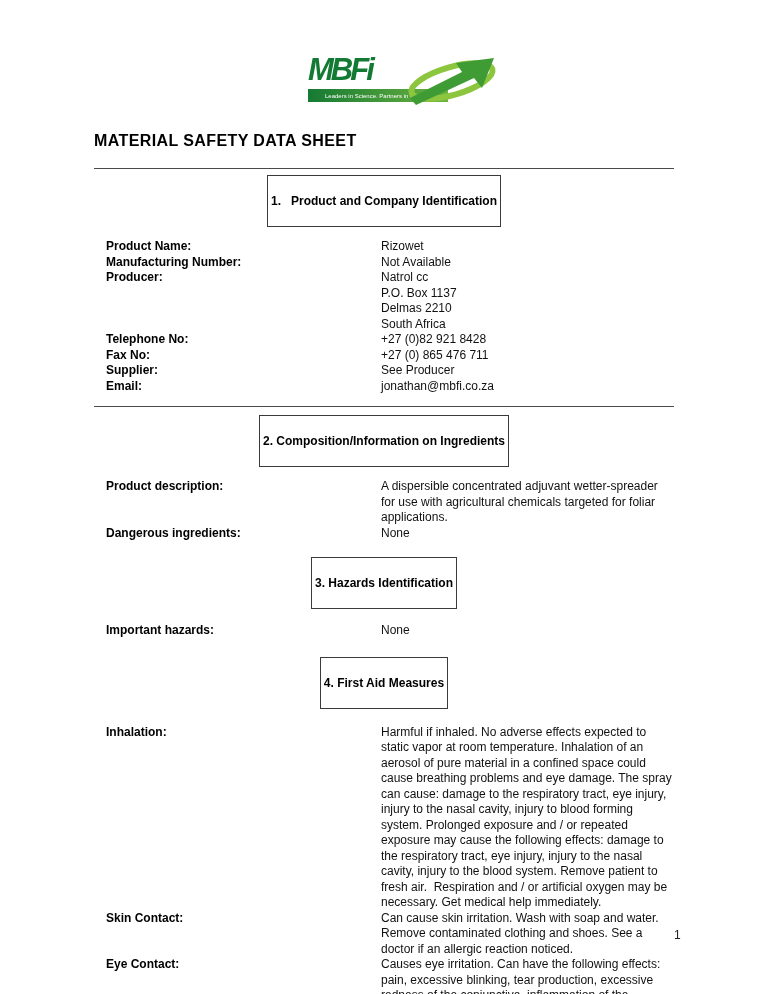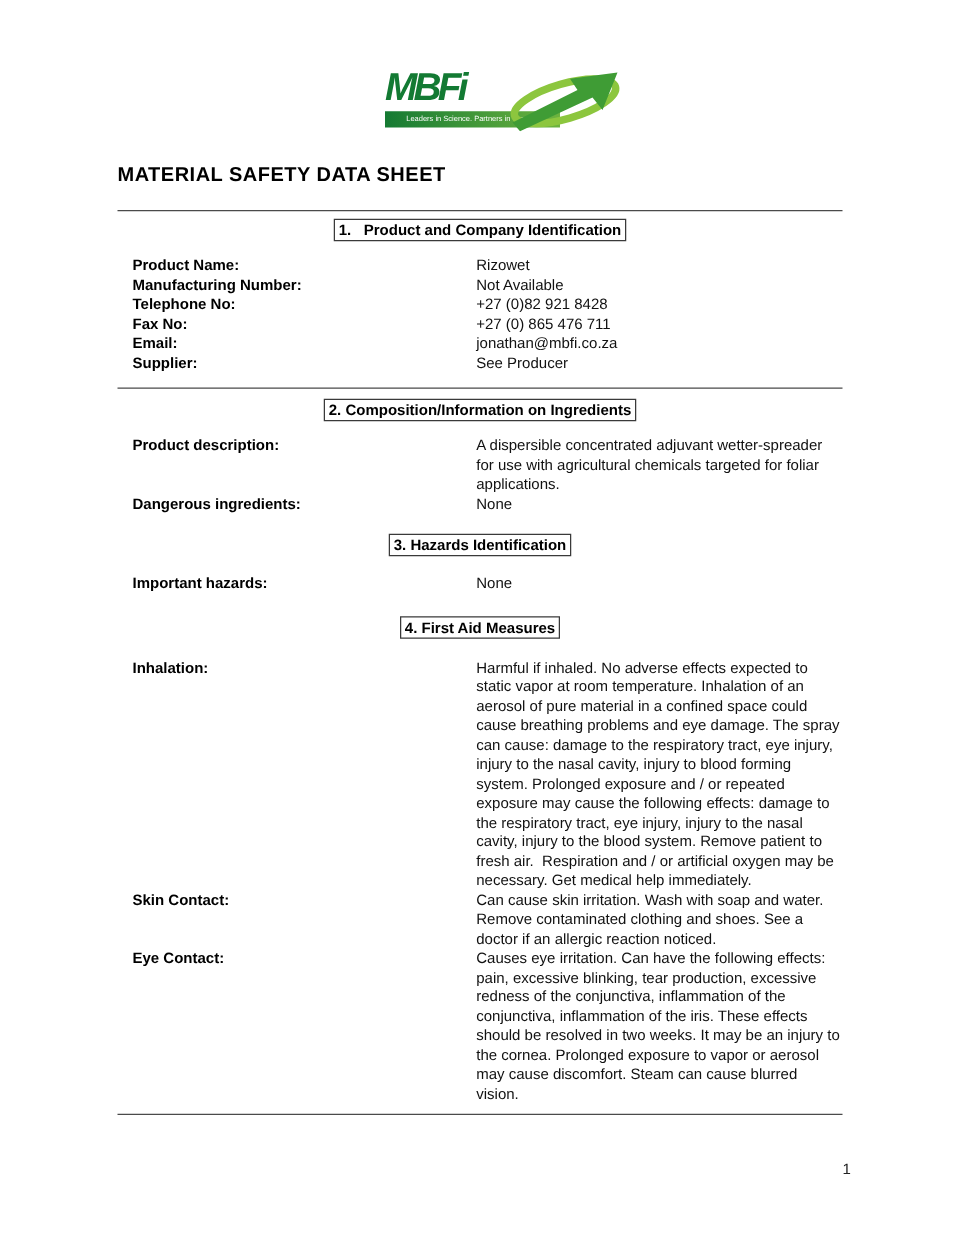--- a/index.html
+++ b/index.html
@@ -43,21 +43,21 @@
 
   
   .sec-head { text-align:center; }
   .sh1 { margin:6px 0 12px; }
   .sh2 { margin:8px 0 12px; }
   .sh3 { margin:16px 0 14px; }
   .sh4 { margin:18px 0 16px; }
   .sec-box {
     display:inline-block;
     border:1px solid #3a3a3a;
-    padding:1px 3px;
+    padding:18px 3px;
     font-size:12px; font-weight:bold;
     white-space:pre-wrap;
     color:#000;
   }
 
   
   .row { display:flex; font-size:12px; line-height:15.5px;padding-left:12px; }
   .row .label { width:231px; flex-shrink:0; font-weight:bold; color:#000; }
   .row .value { flex:1; white-space:pre-wrap; color:#111;margin-left:44px; }
 
@@ -91,34 +91,41 @@
   </div>
   <div class="row">
     <div class="label">Product Name:</div>
     <div class="value">Rizowet</div>
   </div>
   <div class="row">
     <div class="label">Manufacturing Number:</div>
     <div class="value">Not Available</div>
   </div>
   <div class="row">
+    <div class="label">Producer:</div>
+    <div class="value">Natrol cc
+P.O. Box 1137
+Delmas 2210
+South Africa</div>
+  </div>
+  <div class="row">
     <div class="label">Telephone No:</div>
     <div class="value">+27 (0)82 921 8428</div>
   </div>
   <div class="row">
     <div class="label">Fax No:</div>
     <div class="value">+27 (0) 865 476 711</div>
   </div>
   <div class="row">
+    <div class="label">Supplier:</div>
+    <div class="value">See Producer</div>
+  </div>
+  <div class="row">
     <div class="label">Email:</div>
     <div class="value">jonathan@mbfi.co.za</div>
-  </div>
-  <div class="row">
-    <div class="label">Supplier:</div>
-    <div class="value">See Producer</div>
   </div>
 
   <hr class="rule r2">
 
   <div class="sec-head sh2">
     <span class="sec-box">2. Composition/Information on Ingredients</span>
   </div>
   <div class="row">
     <div class="label">Product description:</div>
     <div class="value">A dispersible concentrated adjuvant wetter-spreader for use with agricultural chemicals targeted for foliar applications.</div>

